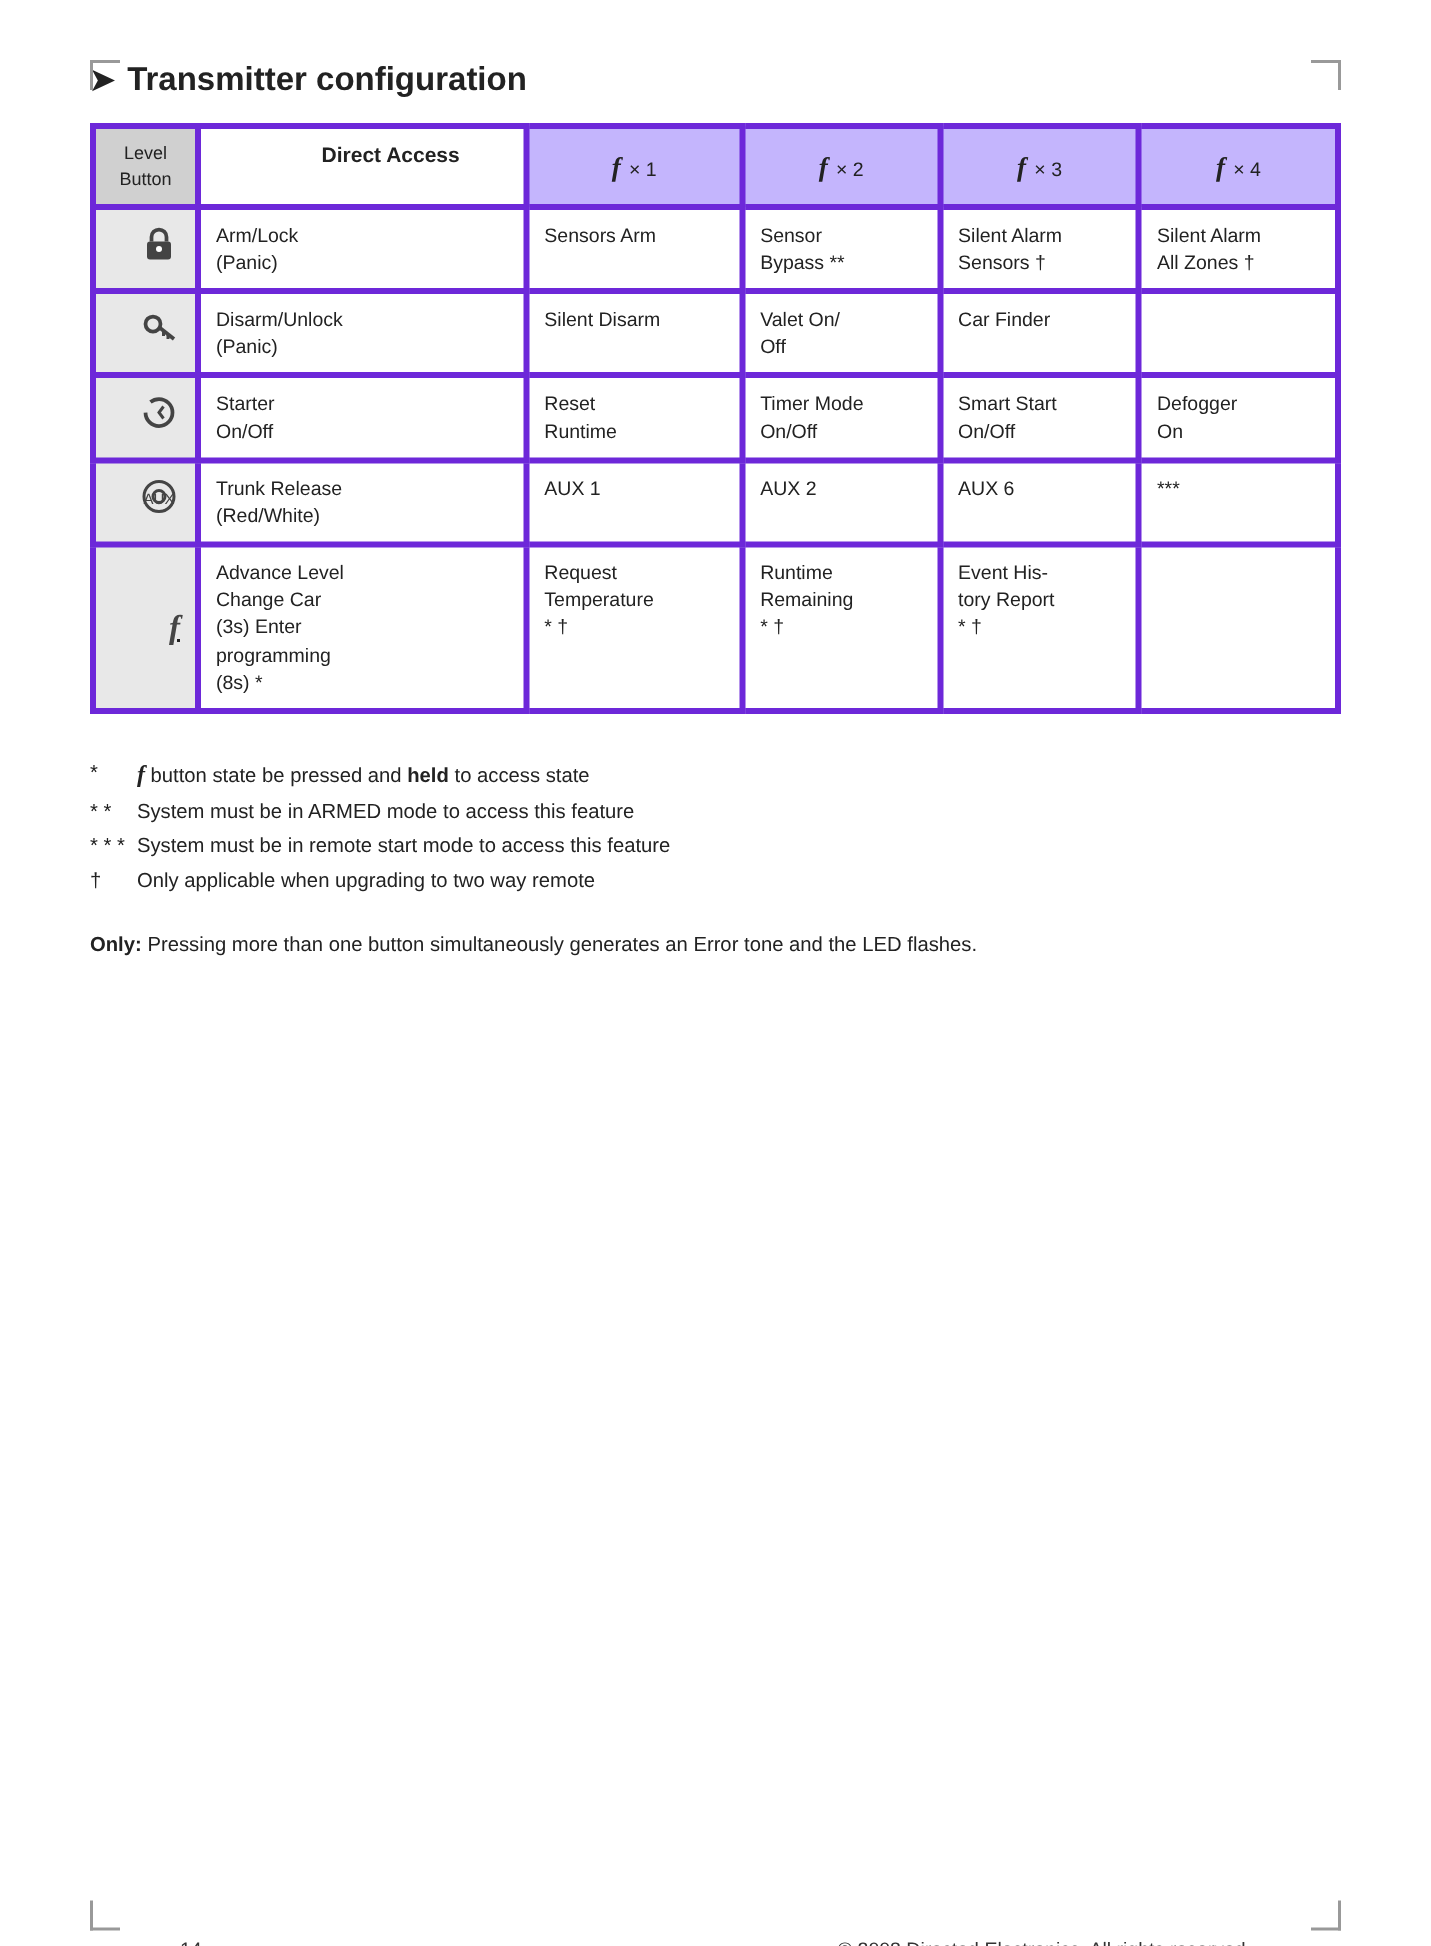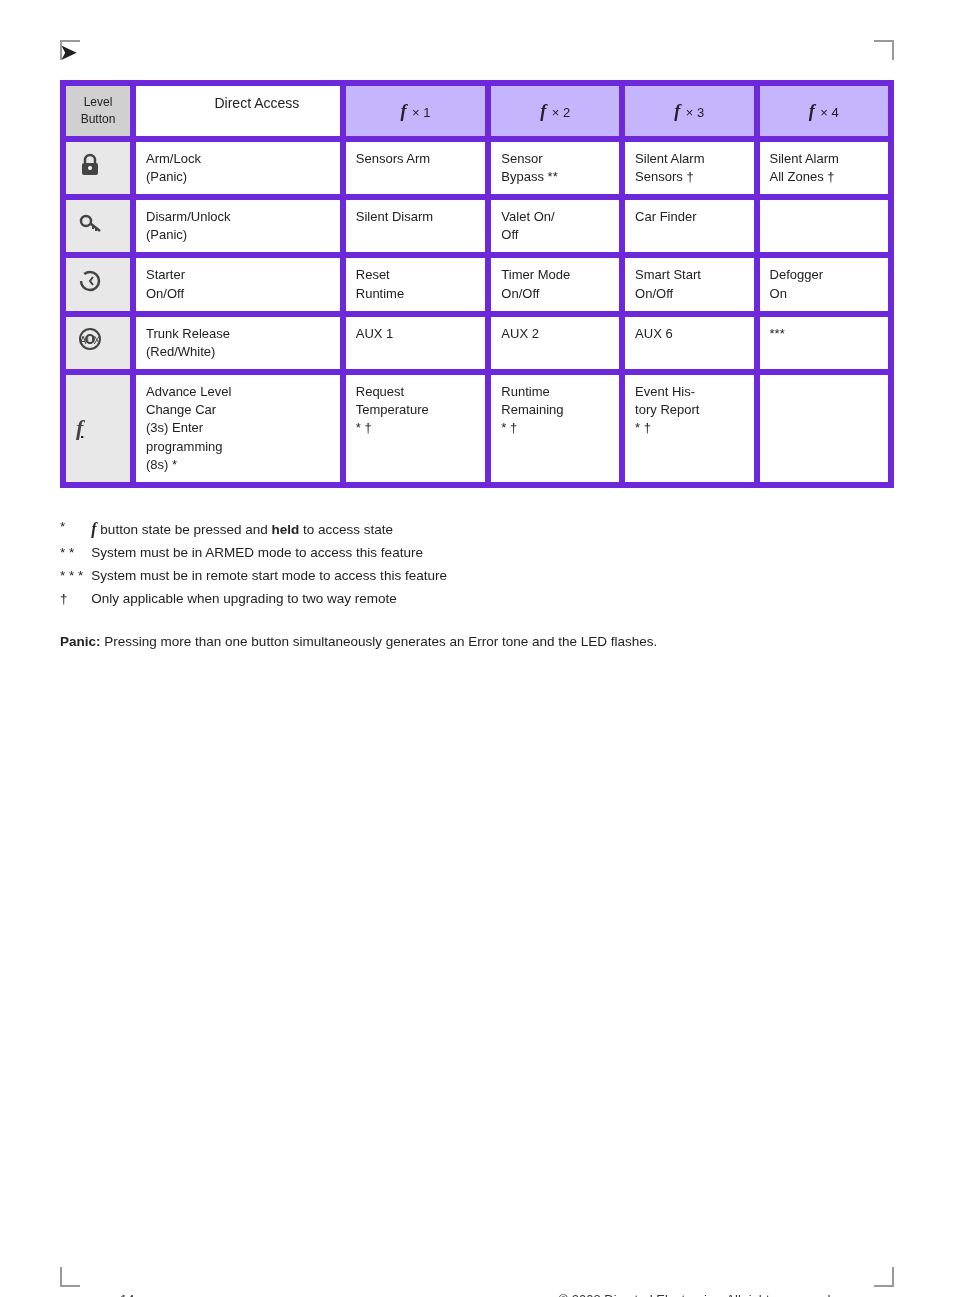--- a/index.html
+++ b/index.html
@@ -26,21 +26,21 @@
       font-weight: bold;
     }
 
     table {
       border-collapse: collapse;
       width: 100%;
       margin-bottom: 28px;
     }
 
     th, td {
-      border: 6px solid #6d28d9;
+      border: 4px solid #6d28d9;
       padding: 8px 10px;
       vertical-align: top;
       font-size: 13px;
       line-height: 1.4;
     }
 
     th {
       background: #c4b5fd;
       font-weight: normal;
     }
@@ -48,21 +48,21 @@
     .header-level {
       background: #d0d0d0;
       font-size: 12px;
       text-align: center;
       vertical-align: middle;
       width: 70px;
     }
 
     .header-direct {
       background: #fff;
-      font-weight: normal;
+      font-weight: bold;
       font-size: 14px;
       padding-left: 48px;
     }
 
     .header-f {
       font-family: 'Times New Roman', serif;
       font-style: italic;
       font-size: 22px;
       font-weight: bold;
       text-align: center;
@@ -70,21 +70,21 @@
     }
 
     .header-f span.mult {
       font-family: Arial, sans-serif;
       font-style: normal;
       font-size: 13px;
       font-weight: normal;
     }
 
     .icon-cell {
-      text-align: left;
+      text-align: right;
       vertical-align: middle;
       background: #e8e8e8;
       font-size: 20px;
       width: 60px;
       text-decoration: underline;
     }
 
     .f-italic {
       font-family: 'Times New Roman', serif;
       font-style: italic;
@@ -167,20 +167,21 @@
 <body>
 
 <div class="page-wrapper">
   <div class="corner-mark top-left"></div>
   <div class="corner-mark top-right"></div>
   <div class="corner-mark bottom-left"></div>
   <div class="corner-mark bottom-right"></div>
 
   <div class="page-title">
     <span class="arrow-icon">➤</span>
+    <span>Transmitter configuration</span>
   </div>
 
   <table>
     <thead>
       <tr>
         <th class="header-level">Level<br>Button</th>
         <th class="header-direct">Direct Access</th>
         <th class="header-f">
           <span class="f-italic">f</span>
           <span class="mult">× 1</span>
@@ -281,21 +282,21 @@
       </tr>
       <tr>
         <td>†</td>
         <td>Only applicable when upgrading to two way remote</td>
       </tr>
     </tbody>
       </table>
   </div>
 
   <div class="note-section">
-    <span class="note-bold">Panic:</span>
+    <span class="note-bold">Only:</span>
     <span> Pressing more than one button simultaneously generates an Error tone and the LED flashes.</span>
   </div>
 
   <div class="page-footer">
     <span>14</span>
     <span>© 2008 Directed Electronics. All rights reserved.</span>
   </div>
 </div>
 
 </body></html>

